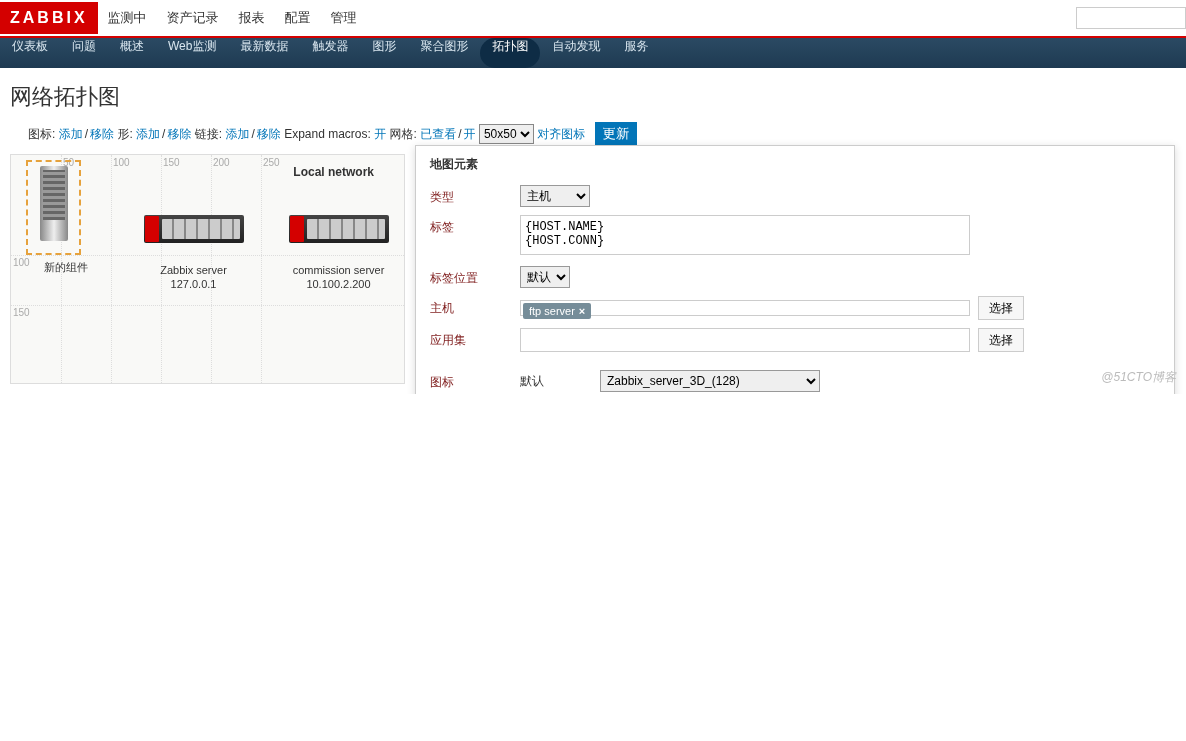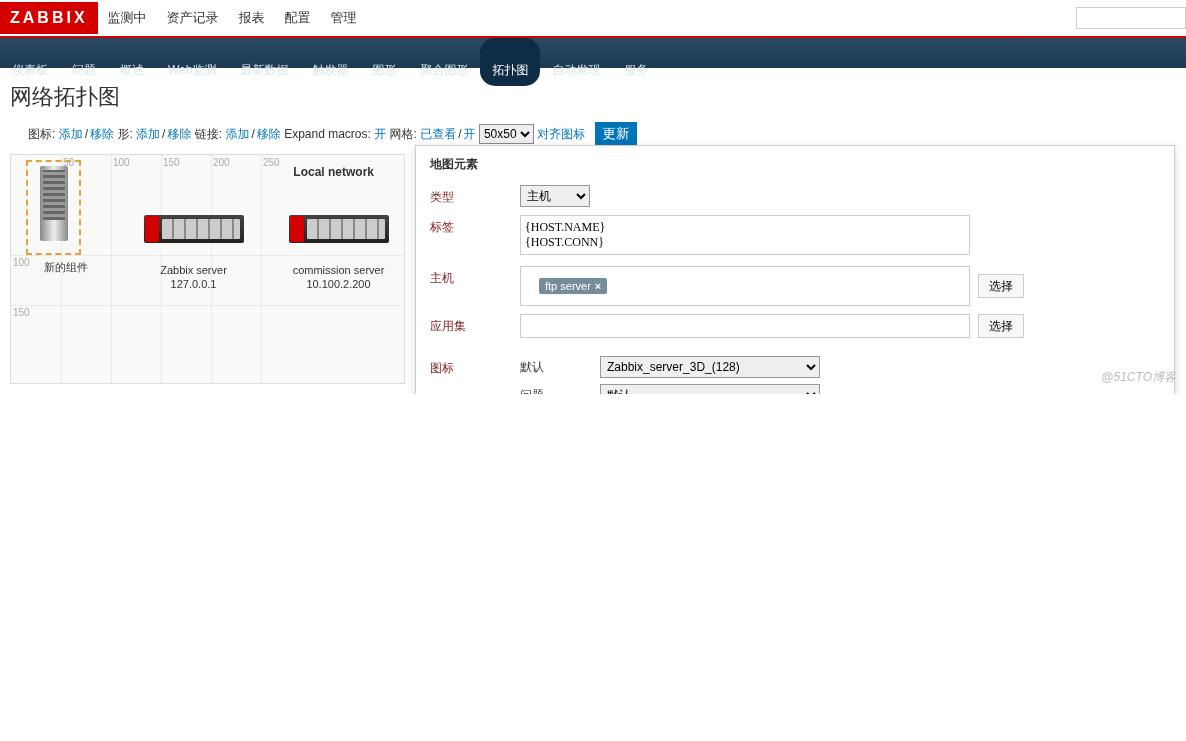--- a/index.html
+++ b/index.html
@@ -7,21 +7,21 @@
 a { color: #0275b8; text-decoration: none; cursor: pointer; }
 
 .top-nav { display: flex; align-items: center; height: 38px; border-bottom: 2px solid #d40000; }
 .logo { background: #d40000; color: #fff; font-weight: bold; letter-spacing: 3px; padding: 7px 10px; font-size: 16px; }
 .top-nav .menu { display: flex; }
 .top-nav .menu .item { padding: 11px 10px; font-size: 13px; color: #333; cursor: pointer; }
 .top-nav .search-area { margin-left: auto; }
 .top-nav input[type=text] { border: 1px solid #ccc; height: 22px; width: 110px; padding: 0 4px; }
 
 .sub-nav { background: #2f4858; background: linear-gradient(#2b4a63,#1e3a52); display: flex; height: 30px; }
-.sub-nav .item { color: #d9e6ef; padding: 24px 12px; font-size: 12px; cursor: pointer; }
+.sub-nav .item { color: #d9e6ef; padding: 0 12px; font-size: 12px; cursor: pointer; }
 .sub-nav .item.active { background: #0e2c45; color: #fff; border-radius: 15px; }
 
 .page-title { font-size: 22px; font-weight: normal; padding: 14px 10px 4px; color: #333; }
 
 .toolbar { padding: 6px 28px 8px; font-size: 12px; color: #333; }
 .toolbar .sep { margin: 0 2px; color: #333; }
 .toolbar select { border: 1px solid #888; height: 20px; font-size: 12px; }
 .toolbar .update-btn { background: #0275b8; color: #fff; border: none; padding: 3px 8px; margin-left: 6px; cursor: pointer; }
 
 .canvas { background: #f9f9f7; border: 1px solid #ddd; margin: 0 10px 10px; position: relative; width: 395px; height: 230px; overflow: hidden; }
@@ -41,28 +41,28 @@
 .node-server .label { font-size: 11px; color: #333; margin-top: 20px; line-height: 1.3; }
 
 .panel { position: absolute; left: 415px; top: 145px; width: 760px; background: #fff; border: 1px solid #ccc; box-shadow: 0 2px 8px rgba(0,0,0,0.15); padding-bottom: 16px; }
 .panel-header { font-size: 12px; font-weight: bold; padding: 10px 14px 8px; border-bottom: none; }
 .form-row { display: flex; align-items: flex-start; padding: 4px 14px; }
 .form-row .label { width: 90px; padding-top: 4px; color: #7f1d1d; font-size: 12px; }
 .form-row .control { flex: 1; }
 .form-row select { border: 1px solid #999; height: 22px; font-size: 12px; padding: 0 2px; }
 .form-row select.wide { width: 220px; }
 .form-row select.xwide { width: 70px; }
-.form-row textarea { border: 1px solid #ccc; width: 450px; height: 40px; font-size: 12px; padding: 4px; font-family: Liberation Serif, serif; resize: none; }
+.form-row textarea { border: 1px solid #ccc; width: 450px; height: 40px; font-size: 12px; padding: 4px; font-family: Liberation Mono, monospace; resize: none; }
 .form-row input[type=text] { border: 1px solid #ccc; height: 22px; font-size: 12px; padding: 0 4px; }
 .form-row input.num { width: 60px; }
 
 .icon-sub .control { display: grid; grid-template-columns: 70px 230px; gap: 6px 10px; }
 .icon-sub .control .sub-label { font-size: 12px; color: #333; padding-top: 3px; }
 
-.host-input { border: 1px solid #ccc; width: 450px; height: 40px; padding: 18px; display: flex; align-items: center; gap: 4px; }
+.host-input { border: 1px solid #ccc; width: 450px; height: 16px; padding: 2px; display: flex; align-items: flex-start; gap: 4px; }
 .host-tag { background: #768d99; color: #fff; font-size: 11px; padding: 2px 6px; border-radius: 2px; display: inline-flex; align-items: center; gap: 4px; }
 .host-tag .x { cursor: pointer; font-weight: bold; }
 .select-btn { border: 1px solid #ccc; background: #f7f7f7; height: 24px; padding: 0 10px; margin-left: 8px; cursor: pointer; font-size: 12px; }
 .app-input { border: 1px solid #ccc; width: 450px; height: 24px; }
 .checkbox-box { width: 16px; height: 16px; border: 1px solid #ccc; display: inline-block; }
 
 .urls-section { padding: 4px 14px; }
 .urls-section .head { display: flex; padding-bottom: 4px; color: #333; font-size: 12px; }
 .urls-section .head .c1 { width: 152px; }
 .urls-section .head .c2 { width: 460px; }
@@ -177,20 +177,26 @@
   </div>
 
   <div class="form-row">
     <div class="label">标签</div>
     <div class="control">
       <textarea style="">{HOST.NAME}
 {HOST.CONN}</textarea>
     </div>
   </div>
 
+  <div class="form-row">
+    <div class="label">标签位置</div>
+    <div class="control">
+      <select style="width:50px"><option>默认</option></select>
+    </div>
+  </div>
 
   <div class="form-row">
     <div class="label">主机</div>
     <div class="control" style="display:flex;align-items:center">
       <div class="host-input">
         <span class="host-tag">
           <span>ftp server</span>
           <span class="x">×</span>
         </span>
       </div>

